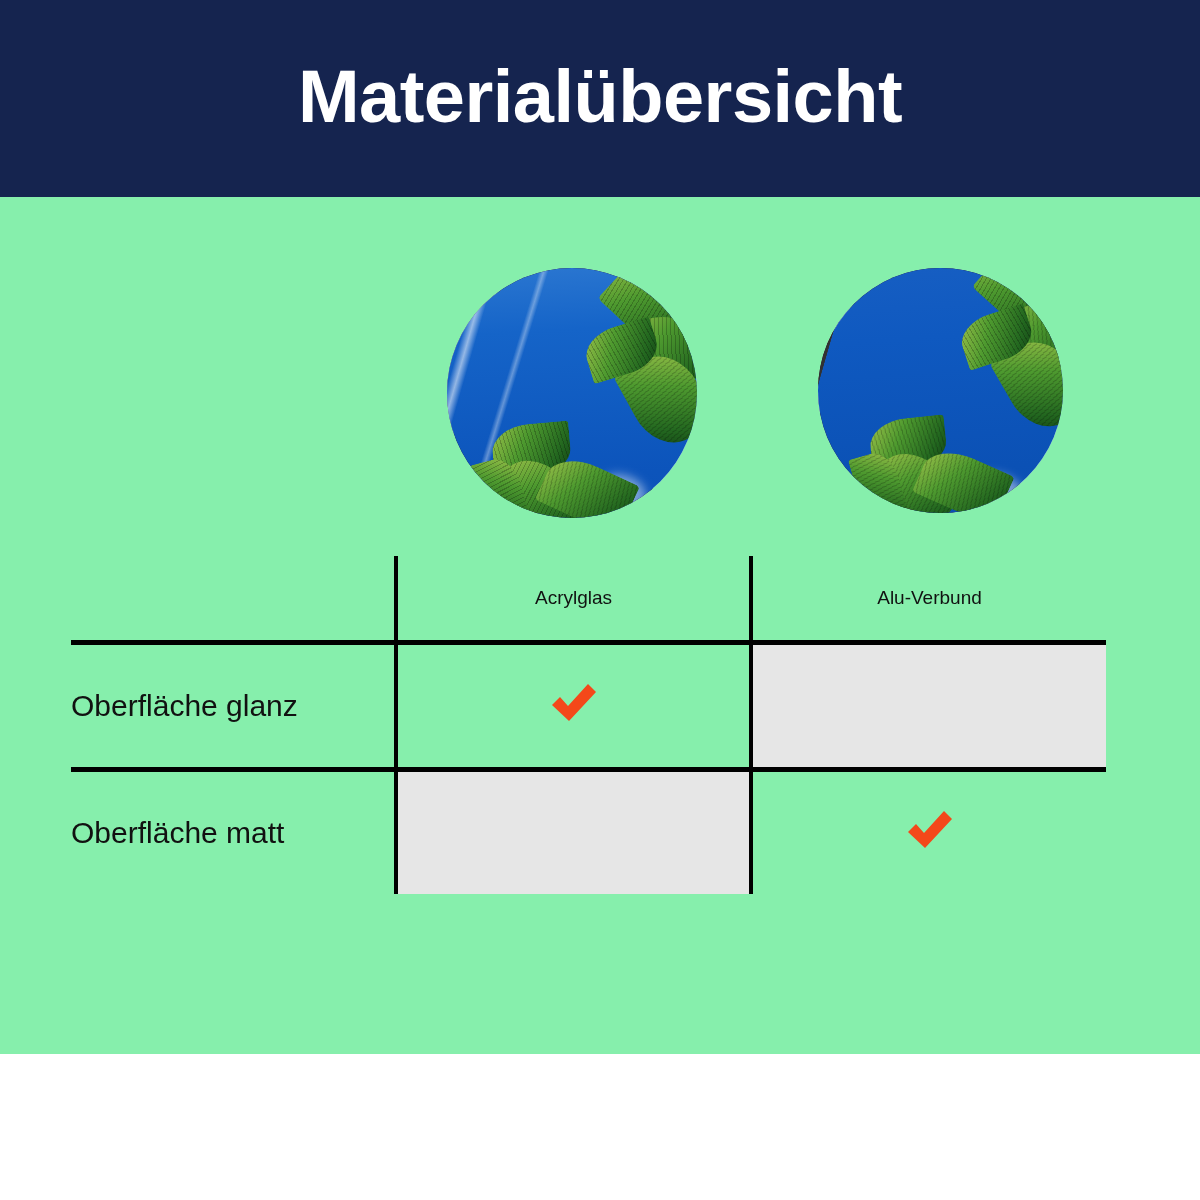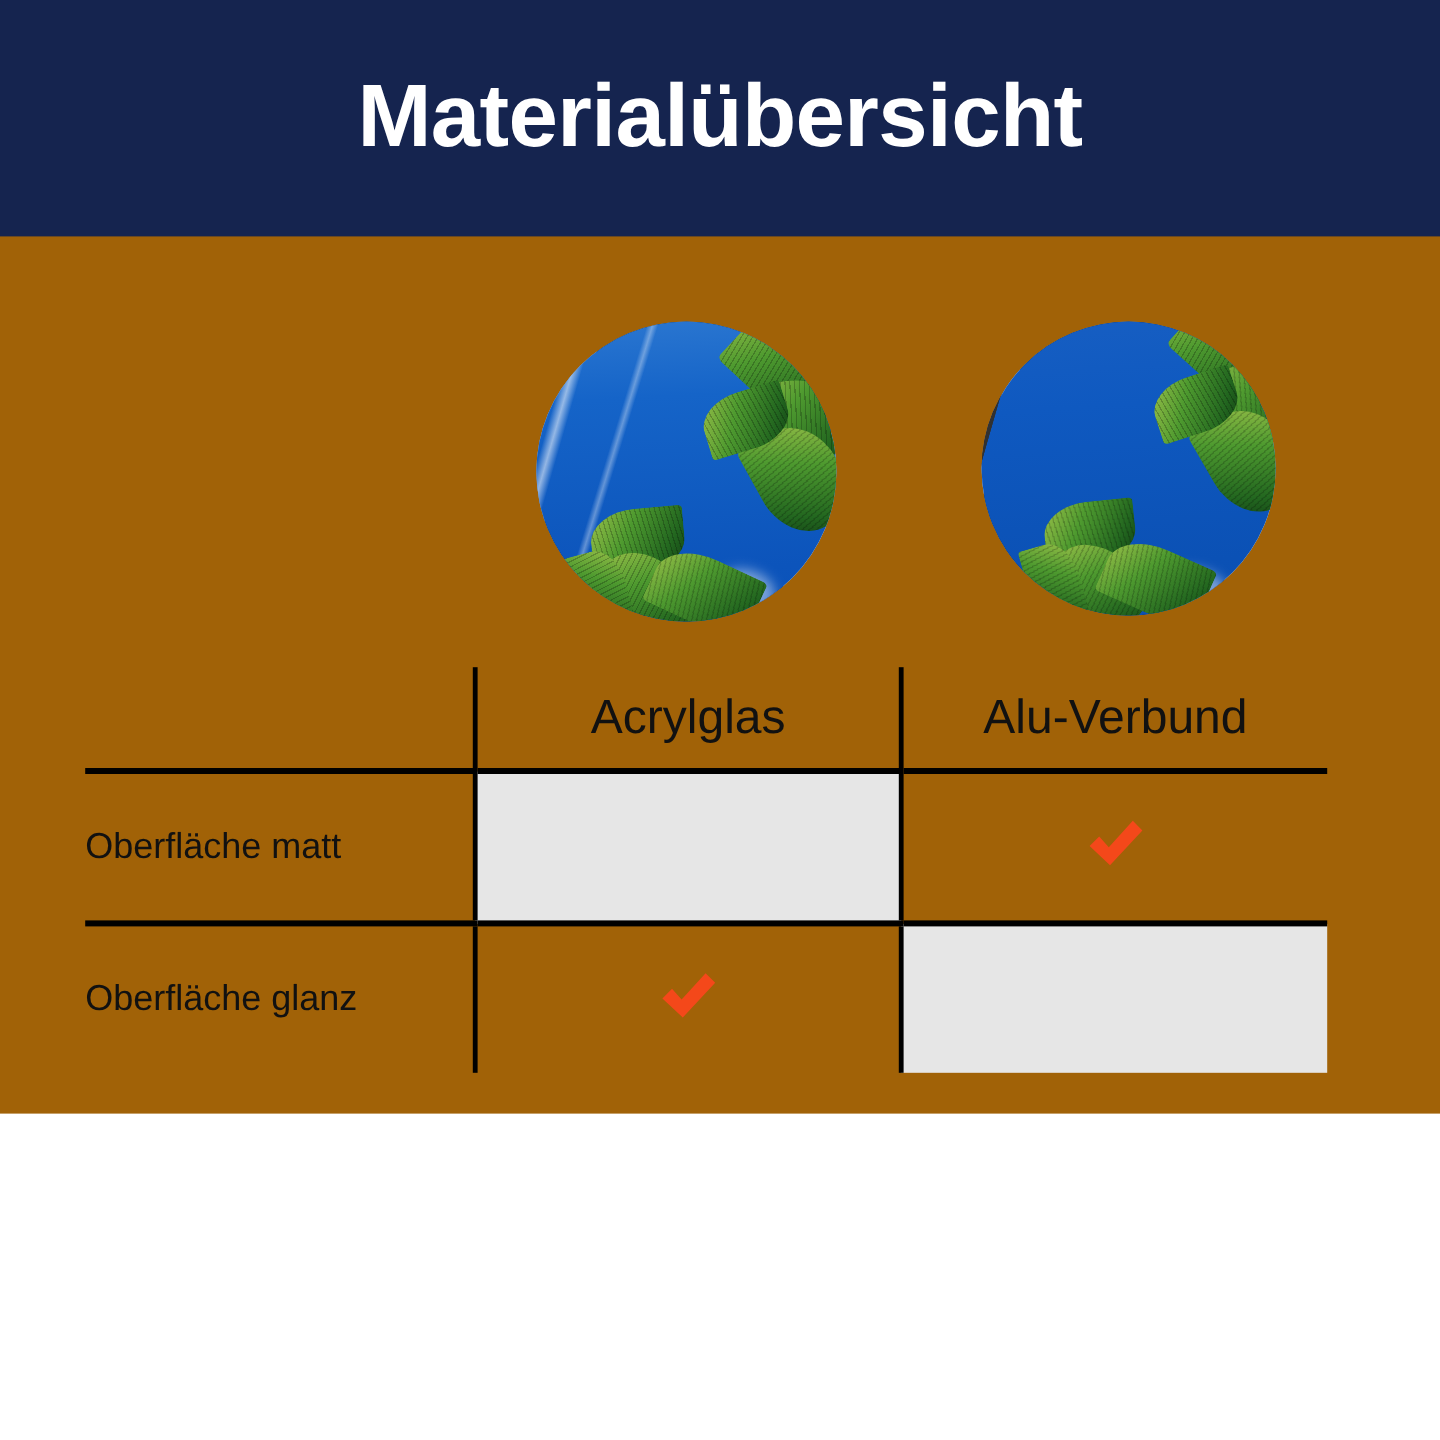--- a/index.html
+++ b/index.html
@@ -10,22 +10,22 @@
     width: 1200px;
     height: 1200px;
     background: #ffffff;
     font-family: "Liberation Sans", sans-serif;
     overflow: hidden;
   }
 
   .page {
     position: relative;
     width: 1200px;
-    height: 928px;
-    background: #a16207;
+    height: 1054px;
+    background: #86efac;
   }
 
   
   .header-banner {
     position: absolute;
     left: 0;
     top: 0;
     width: 1200px;
     height: 197px;
     background: #15244f;
@@ -197,21 +197,21 @@
     margin: 0;
     vertical-align: middle;
     font-family: "Liberation Sans", sans-serif;
     font-weight: normal;
   }
 
   .head-row th { height: 84px; }
   .head-label { border: none; }
   .head-cell {
     border-left: 4px solid #000000;
-    font-size: 40px;
+    font-size: 19px;
     color: #111111;
     text-align: center;
     line-height: 1.1;
   }
 
   .body-row td { height: 122px; }
   .row-label {
     border-top: 5px solid #000000;
     font-size: 30px;
     color: #111111;
@@ -307,44 +307,44 @@
         <tr class="head-row">
           <th class="head-label"></th>
           <th class="head-cell">Acrylglas</th>
           <th class="head-cell">Alu-Verbund</th>
         </tr>
       </thead>
       <tbody>
 
 
         <tr class="body-row">
+          <td class="row-label">Oberfläche glanz</td>
+          <td class="row-cell">
+            <span class="check">
+              <svg width="54" height="54" viewBox="0 0 54 54" aria-hidden="true">
+                <path d="M5 28 L13 20 L21 29 L41 7 L49 15 L22 44 Z" fill="#F4481A"></path>
+              </svg>
+            </span>
+          </td>
+          <td class="row-cell shaded">
+            <span class="cell-empty"></span>
+          </td>
+        </tr>
+
+        <tr class="body-row">
           <td class="row-label">Oberfläche matt</td>
           <td class="row-cell shaded">
             <span class="cell-empty"></span>
           </td>
           <td class="row-cell">
             <span class="check">
               <svg width="54" height="54" viewBox="0 0 54 54" aria-hidden="true">
                 <path d="M5 28 L13 20 L21 29 L41 7 L49 15 L22 44 Z" fill="#F4481A"></path>
               </svg>
             </span>
           </td>
         </tr>
 
-        <tr class="body-row">
-          <td class="row-label">Oberfläche glanz</td>
-          <td class="row-cell">
-            <span class="check">
-              <svg width="54" height="54" viewBox="0 0 54 54" aria-hidden="true">
-                <path d="M5 28 L13 20 L21 29 L41 7 L49 15 L22 44 Z" fill="#F4481A"></path>
-              </svg>
-            </span>
-          </td>
-          <td class="row-cell shaded">
-            <span class="cell-empty"></span>
-          </td>
-        </tr>
-
       </tbody>
     </table>
   </div>
 
 </div>
 
 </body></html>

